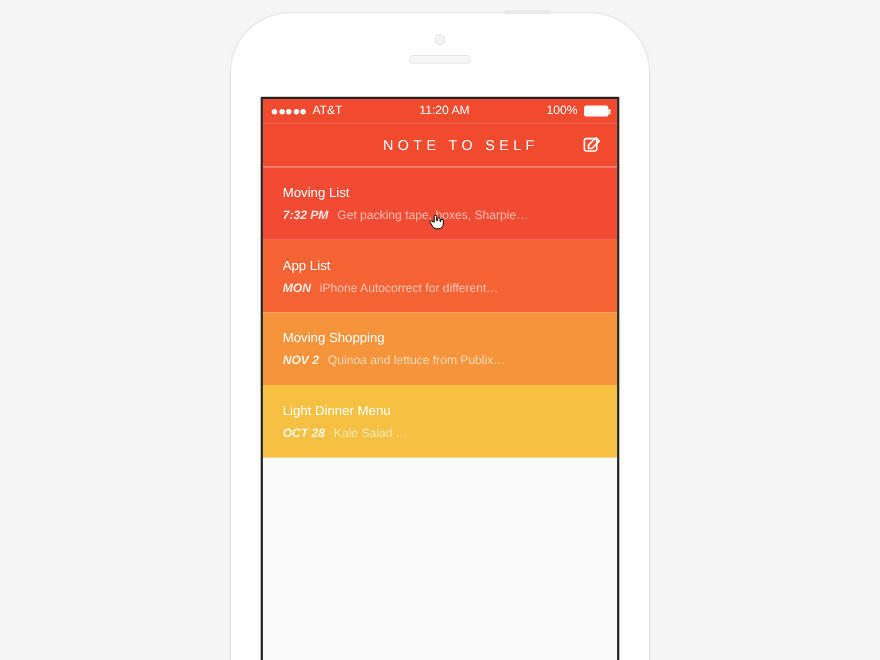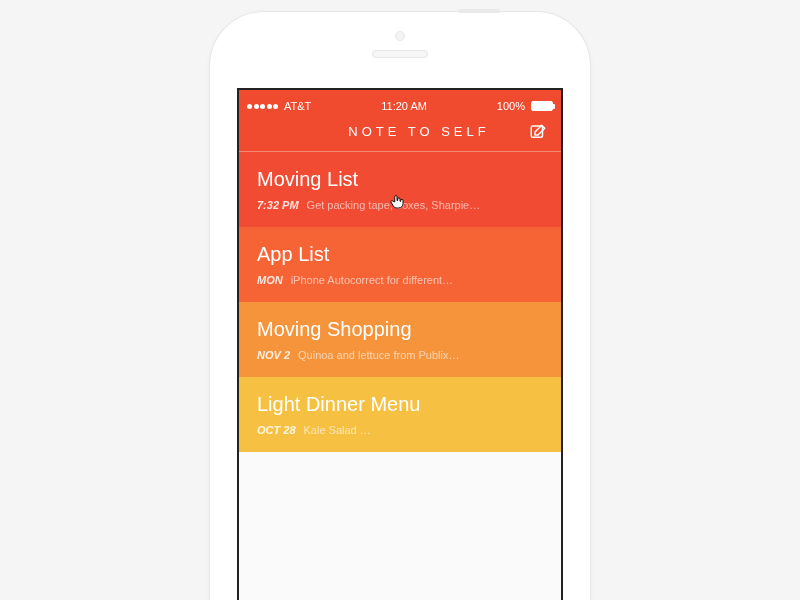--- a/index.html
+++ b/index.html
@@ -55,21 +55,21 @@
   }
 
   
   .statusbar {
     height: 22px;
     background: #f04a2f;
     color: #fff;
     font-size: 11px;
     font-weight: 500;
     display: flex;
-    align-items: flex-end;
+    align-items: center;
     justify-content: space-between;
     padding: 0 8px;
   }
   .statusbar .left,
   .statusbar .right { display: flex; align-items: center; gap: 6px; }
   .dots { display: flex; gap: 1.5px; }
   .dots span {
     width: 5px; height: 5px; border-radius: 50%;
     background: #fff;
   }
@@ -115,21 +115,21 @@
   .compose svg { display: block; }
 
   
   .list { display: flex; flex-direction: column; }
   .row {
     padding: 16px 18px 16px;
     color: #fff;
     cursor: pointer;
   }
   .row .title {
-    font-size: 20px;
+    font-size: 12px;
     font-weight: 500;
     margin-bottom: 8px;
   }
   .row .meta {
     font-size: 11px;
     display: flex;
     gap: 8px;
     align-items: baseline;
     opacity: .85;
   }

